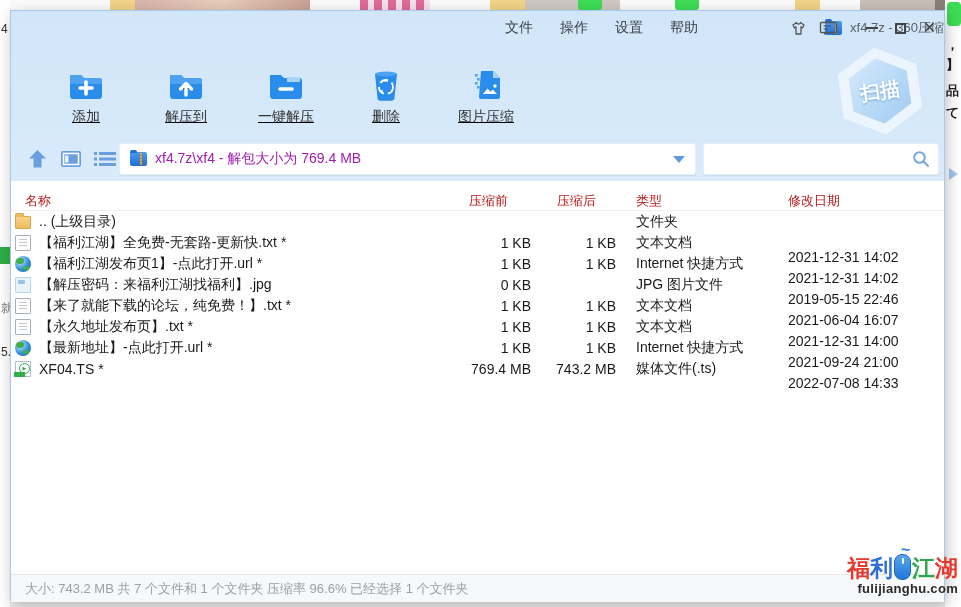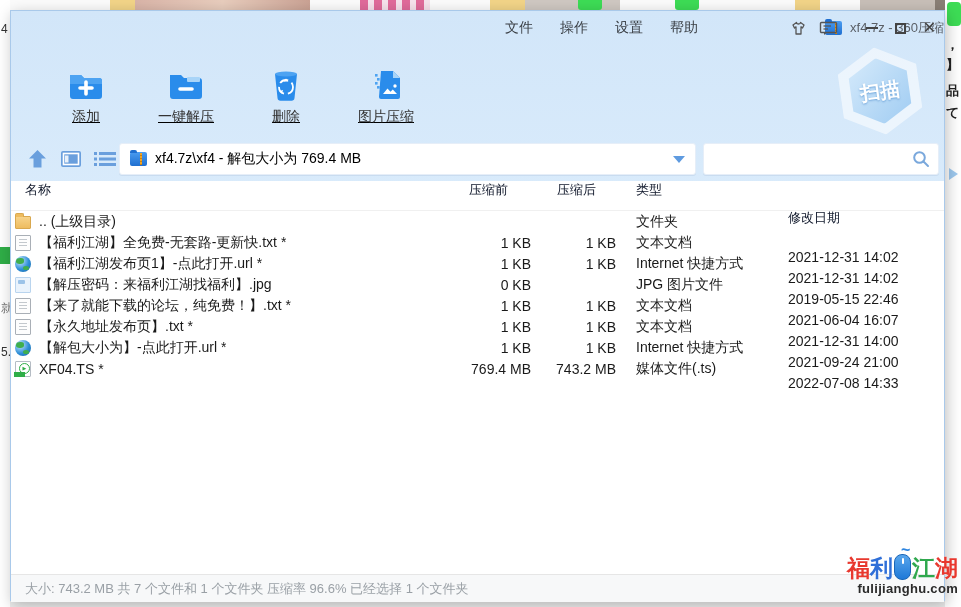--- a/index.html
+++ b/index.html
@@ -56,31 +56,31 @@
   .scanbadge .inner span { font-size:20px; font-weight:bold; color:#fff; text-shadow:0 1px 2px rgba(90,150,210,.8); }
 
   
   .addrrow { position:relative; height:44px; display:flex; align-items:center; }
   .nav-ic { width:24px; height:24px; margin-left:10px; display:flex; align-items:center; justify-content:center; }
   .nav-ic:first-child { margin-left:14px; }
   .addressbox { position:absolute; left:108px; top:6px; width:577px; height:32px; background:#fff;
     border:1px solid #e6eef8; border-radius:3px; box-shadow:0 1px 0 #c9dcf0;
     display:flex; align-items:center; padding:0 10px; }
   .addressbox .app-ico { margin:0 8px 0 0; }
-  .addr-text { flex:1; font-size:14px; color:#000000; white-space:nowrap; overflow:hidden; }
+  .addr-text { flex:1; font-size:14px; color:#a21caf; white-space:nowrap; overflow:hidden; }
   .addr-drop { width:0; height:0; border-left:6px solid transparent; border-right:6px solid transparent;
     border-top:7px solid #5f9be0; margin-left:8px; }
   .searchbox { position:absolute; left:692px; top:6px; width:236px; height:32px; background:#fff;
     border:1px solid #e6eef8; border-radius:3px; box-shadow:0 1px 0 #c9dcf0;
     display:flex; align-items:center; padding:0 8px; }
   .searchbox input { flex:1; border:none; outline:none; font-size:13px; font-family:inherit; color:#333; background:transparent; }
 
   
   .filelist { position:relative; height:393px; background:#fff; font-size:14px; color:#1a1a1a; overflow:hidden; }
-  .hdr { display:flex; height:30px; align-items:flex-start; font-size:13px; color:#0f172a; border-bottom:1px solid #f0f0f0; }
+  .hdr { display:flex; height:30px; align-items:flex-end; font-size:13px; color:#b91c1c; border-bottom:1px solid #f0f0f0; }
   .row { display:flex; height:21px; align-items:center; }
   .c-name { flex:1 1 auto; min-width:0; display:flex; align-items:center; gap:8px; padding-left:4px; }
   .c-name .nm { white-space:nowrap; overflow:hidden; }
   .c-before { width:85px; flex:none; text-align:right; }
   .c-after  { width:85px; flex:none; text-align:right; }
   .c-type   { width:153px; flex:none; padding-left:20px; }
   .c-date   { width:175px; flex:none; padding-left:19px;margin-top:28px; }
   .hdr .c-name { padding-left:14px; }
   .hdr .c-before { text-align:left; padding-left:23px; }
   .hdr .c-after  { text-align:left; padding-left:26px;font-family:Liberation Serif, serif; }
@@ -199,20 +199,30 @@
             <path d="M3 5 h11 l3 3 h15 a3 3 0 0 1 3 3 v3 H3 z" fill="#4da3f2"></path>
             <path d="M19 12 v12 M13 18 h12" stroke="#fff" stroke-width="3.6" stroke-linecap="round"></path>
           </svg>
       </div>
       <div class="tool-lb">添加</div>
     </div>
     <div class="tool-btn">
       <div class="tool-ic">
         <svg width="38" height="32" viewBox="0 0 38 32">
             <path d="M3 5 h11 l3 3 h15 a3 3 0 0 1 3 3 v15 a3 3 0 0 1 -3 3 H6 a3 3 0 0 1 -3 -3 z" fill="#2a8ceb"></path>
+            <path d="M3 5 h11 l3 3 h15 a3 3 0 0 1 3 3 v3 H3 z" fill="#4da3f2"></path>
+            <path d="M19 25 V14 M13.5 19 l5.5 -5.5 5.5 5.5" stroke="#fff" stroke-width="3.4" stroke-linecap="round" stroke-linejoin="round"></path>
+          </svg>
+      </div>
+      <div class="tool-lb">解压到</div>
+    </div>
+    <div class="tool-btn">
+      <div class="tool-ic">
+        <svg width="38" height="32" viewBox="0 0 38 32">
+            <path d="M3 5 h11 l3 3 h15 a3 3 0 0 1 3 3 v15 a3 3 0 0 1 -3 3 H6 a3 3 0 0 1 -3 -3 z" fill="#2a8ceb"></path>
             <rect x="20" y="7" width="13" height="5" rx="1" fill="#a8d4f8"></rect>
             <path d="M13 19 h12" stroke="#fff" stroke-width="3.6" stroke-linecap="round"></path>
           </svg>
       </div>
       <div class="tool-lb">一键解压</div>
     </div>
     <div class="tool-btn">
       <div class="tool-ic">
         <svg width="30" height="34" viewBox="0 0 30 34">
             <path d="M4 6 h22 l-2.5 24 a3 3 0 0 1 -3 2.7 H9.5 a3 3 0 0 1 -3 -2.7 z" fill="#2a8ceb"></path>
@@ -350,21 +360,21 @@
       <span class="nm">【永久地址发布页】.txt *</span>
     </div>
     <div class="c-before">1 KB</div>
     <div class="c-after">1 KB</div>
     <div class="c-type">文本文档</div>
     <div class="c-date">2021-12-31 14:00</div>
   </div>
         <div class="row">
     <div class="c-name">
       <span class="fi fi-url"></span>
-      <span class="nm">【解包大小为】-点此打开.url *</span>
+      <span class="nm">【最新地址】-点此打开.url *</span>
     </div>
     <div class="c-before">1 KB</div>
     <div class="c-after">1 KB</div>
     <div class="c-type">Internet 快捷方式</div>
     <div class="c-date">2021-09-24 21:00</div>
   </div>
         <div class="row">
     <div class="c-name">
       <span class="fi fi-media"></span>
       <span class="nm">XF04.TS *</span>

